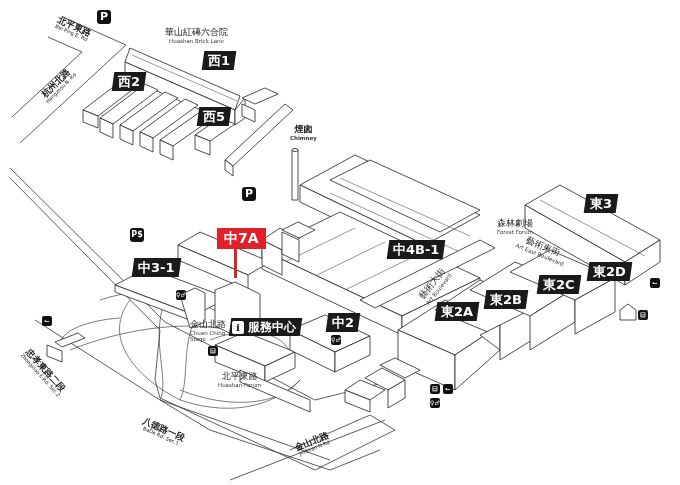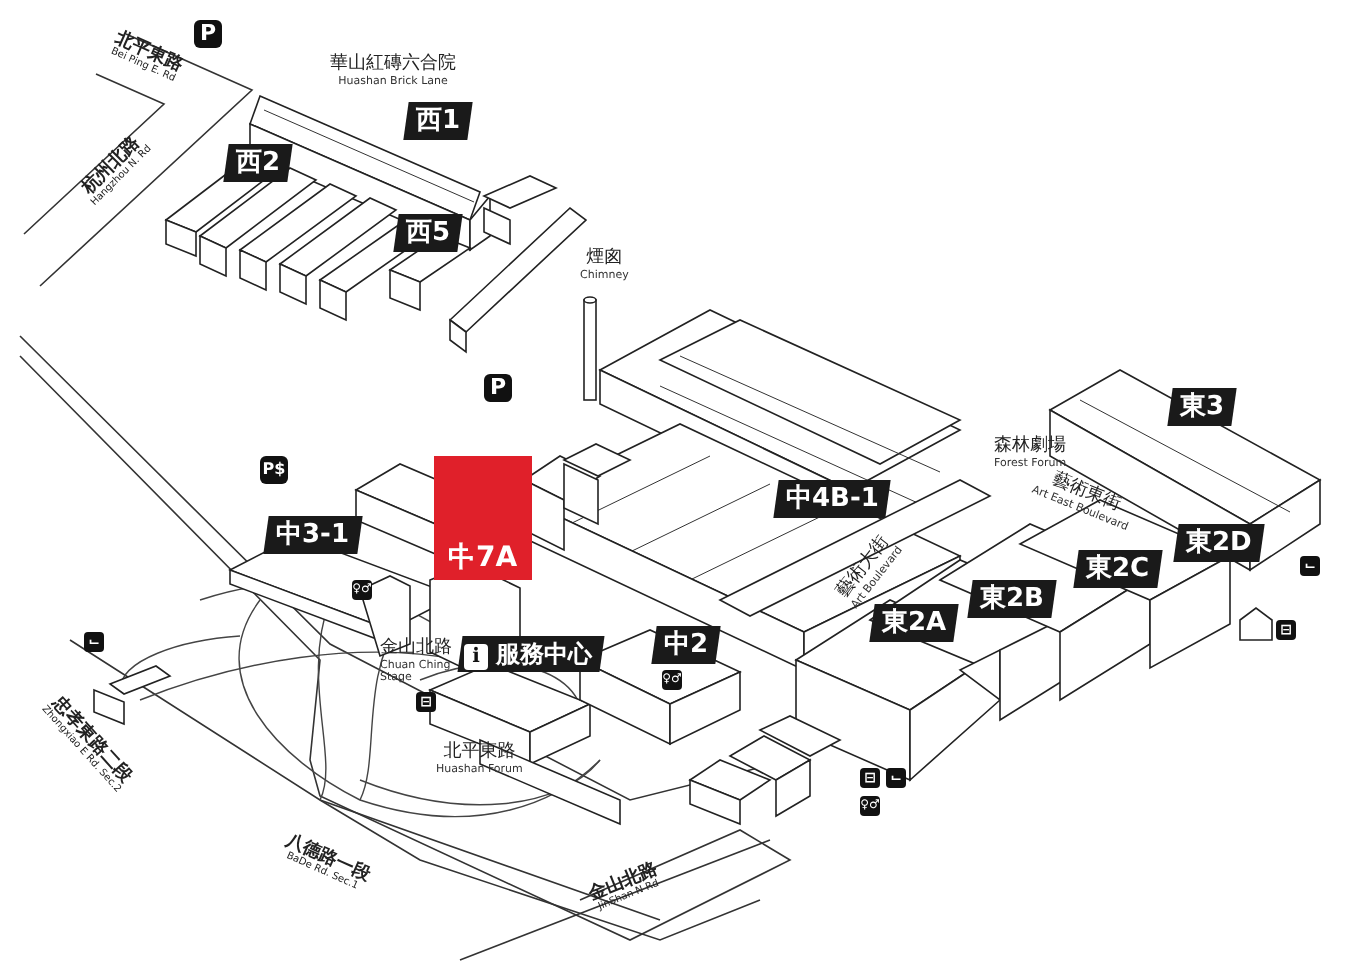--- a/index.html
+++ b/index.html
@@ -11,21 +11,21 @@
   .road { fill: none; stroke: #333; stroke-width: 0.8; }
   .path { fill: none; stroke: #444; stroke-width: 0.7; }
   .roof { fill: #fff; stroke: #222; stroke-width: 0.8; }
   .rl { stroke: #333; stroke-width: 0.5; fill: none; }
 
   .label { position: absolute; background: #1a1a1a; color: #fff; font-weight: bold;
            font-size: 13px; padding: 1px 5px; line-height: 17px; white-space: nowrap;
            transform: skewX(-8deg); }
   .label span { display: inline-block; transform: skewX(8deg); }
   .label.red { background: #e0202a; font-size: 14px; padding: 2px 7px; transform: none; }
-  .label.red span { transform: none; margin-top: 41px; }
+  .label.red span { transform: none; }
   .red-pin { position: absolute; width: 3px; background: #e0202a; }
 
   .place { position: absolute; text-align: center; color: #222; line-height: 1.1; white-space: nowrap; }
   .place .zh { font-size: 9px; }
   .place .en { font-size: 5.5px; color: #333; }
 
   .road-name { position: absolute; color: #222; white-space: nowrap; line-height: 1.05; text-align: center; }
   .road-name .zh { font-size: 9px; font-weight: bold; }
   .road-name .en { font-size: 5px; }
 
@@ -181,21 +181,21 @@
 <div class="label" style="left:588px;top:262px;"><span>東2D</span></div>
 
 <div class="info-label" style="left:230px;top:318px;">
   <span class="inner"><span class="info-i">i</span><span>服務中心</span></span>
 </div>
 
 <div class="place" style="left:165px;top:28px;">
   <div class="zh">華山紅磚六合院</div>
   <div class="en">Huashan Brick Lane</div>
 </div>
-<div class="place" style="left:290px;top:125px;">
+<div class="place" style="left:290px;top:125px;font-weight:bold;">
   <div class="zh">煙囪</div>
   <div class="en">Chimney</div>
 </div>
 <div class="place" style="left:497px;top:196px;margin-top:23px;">
   <div class="zh">森林劇場</div>
   <div class="en">Forest Forum</div>
 </div>
 <div class="place" style="left:516px;top:242px;transform:rotate(22deg);">
   <div class="zh">藝術東街</div>
   <div class="en">Art East Boulevard</div>

